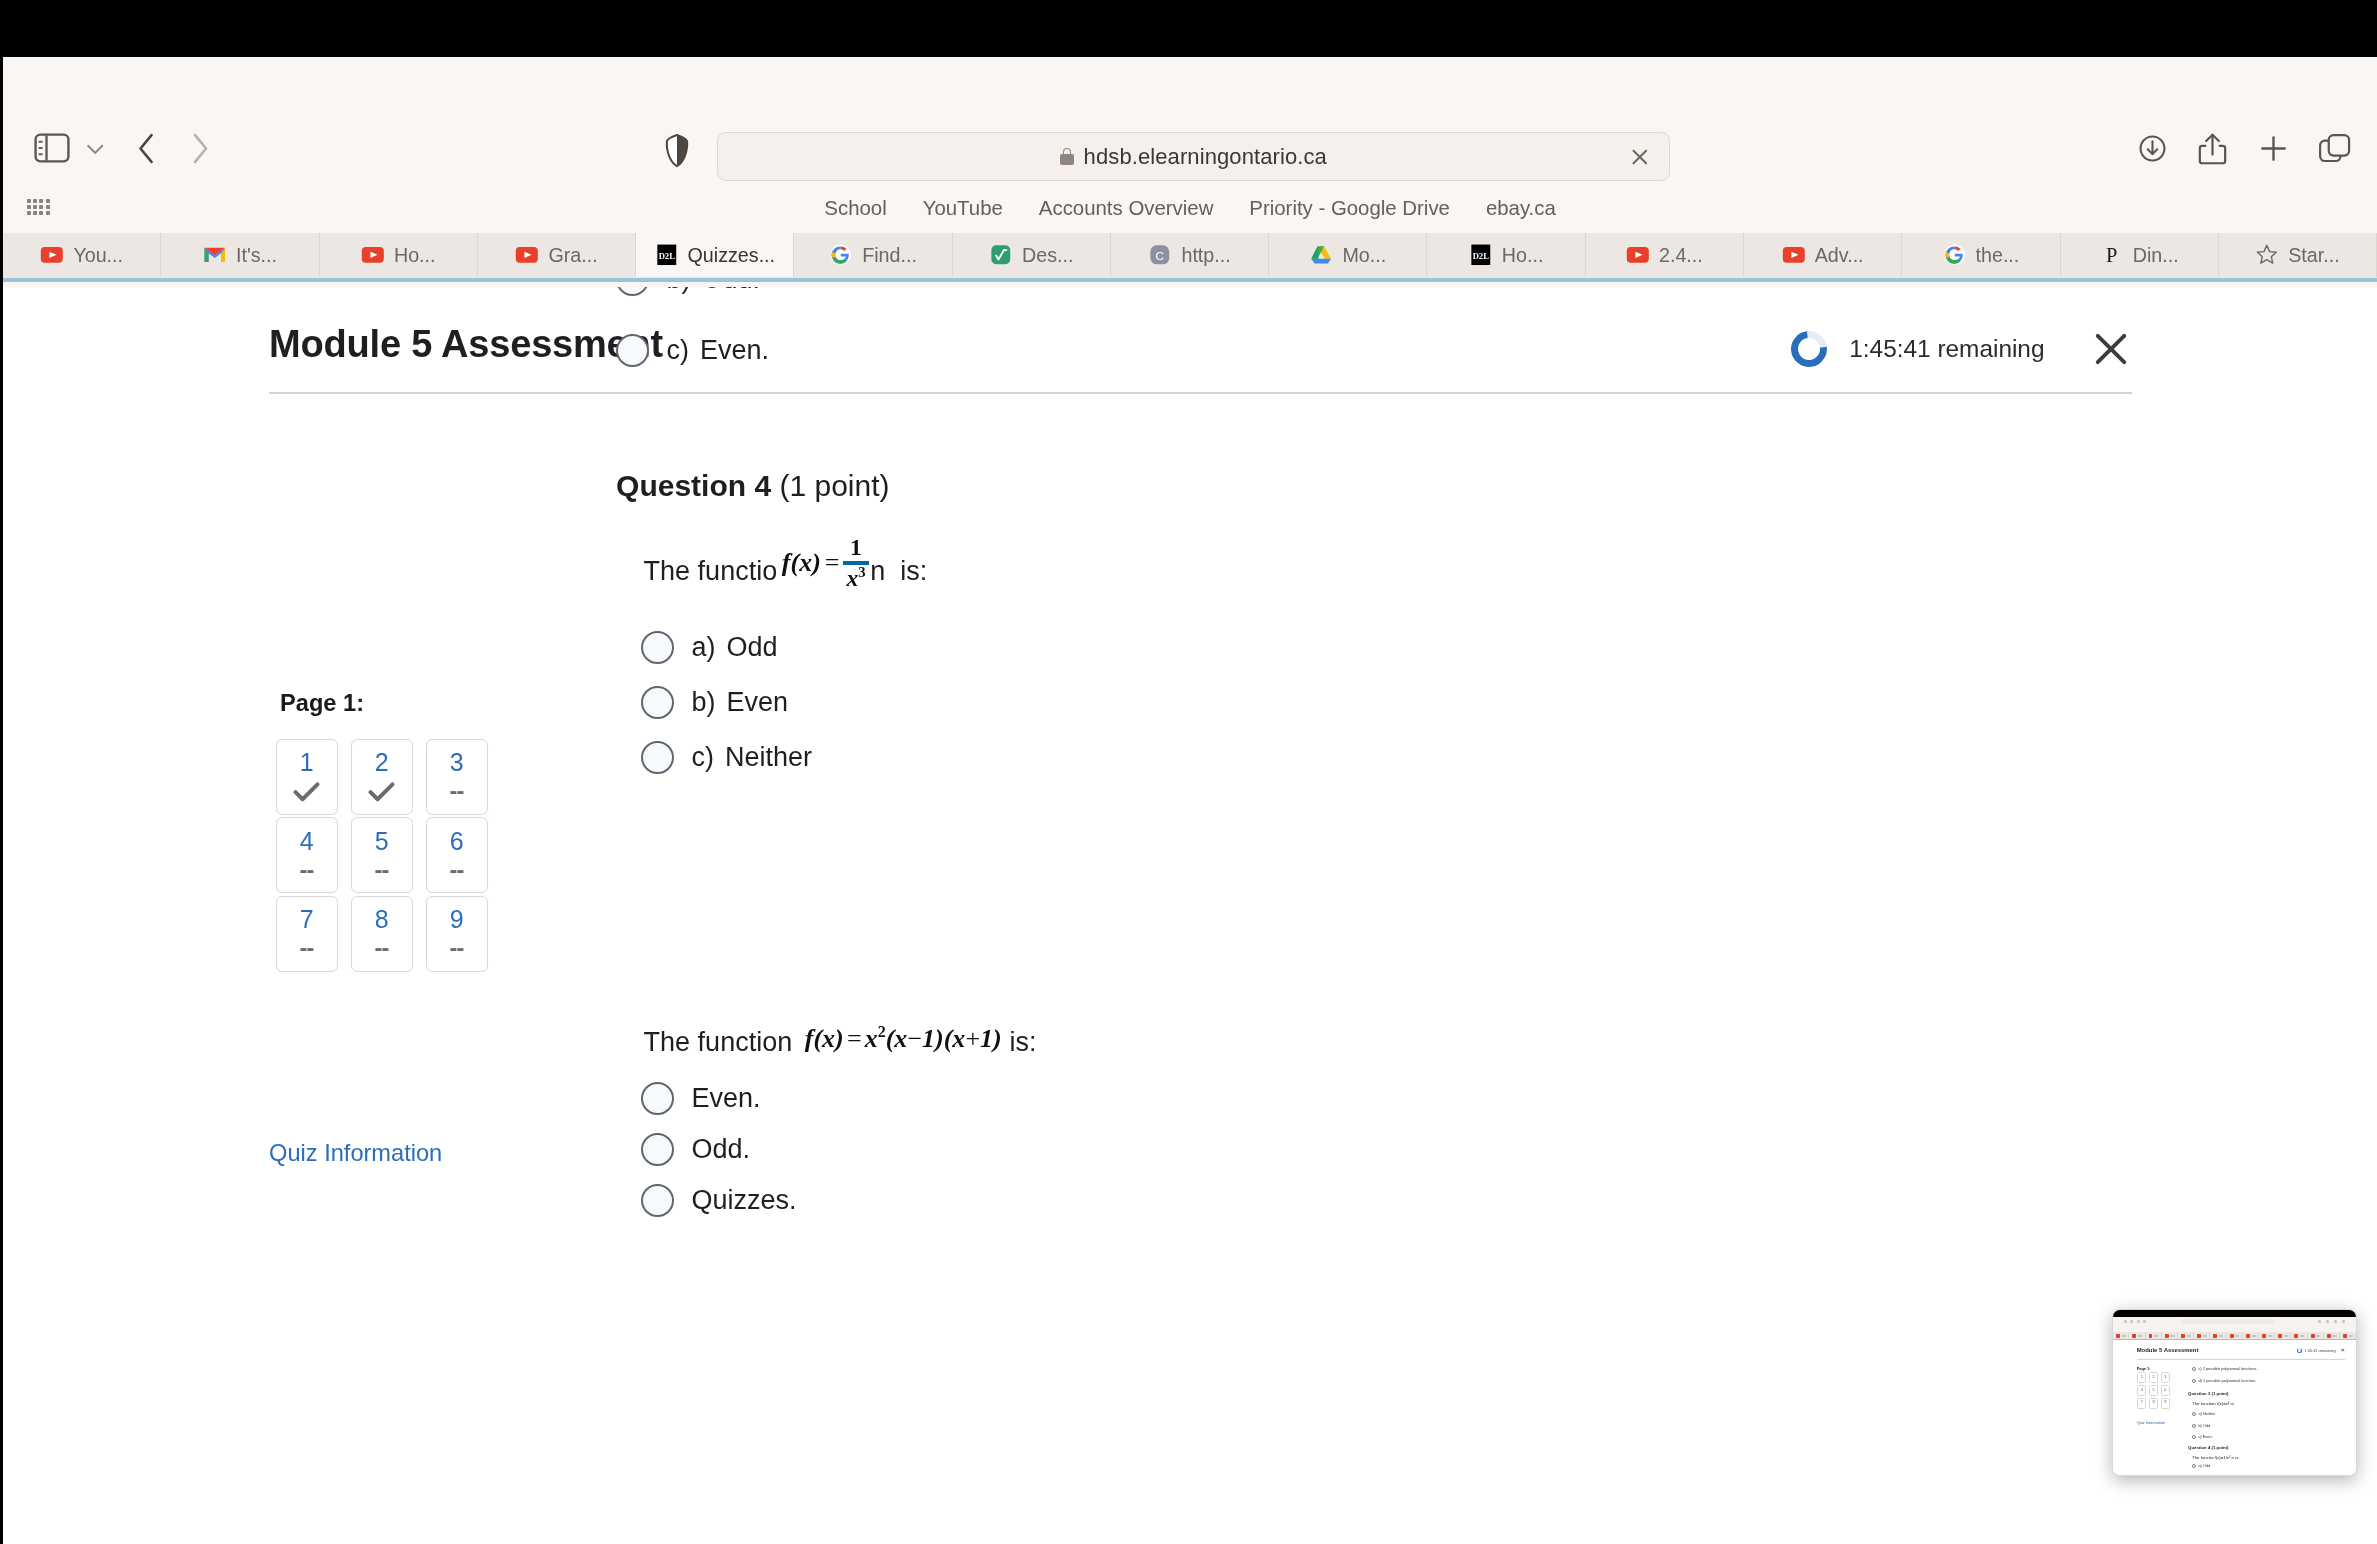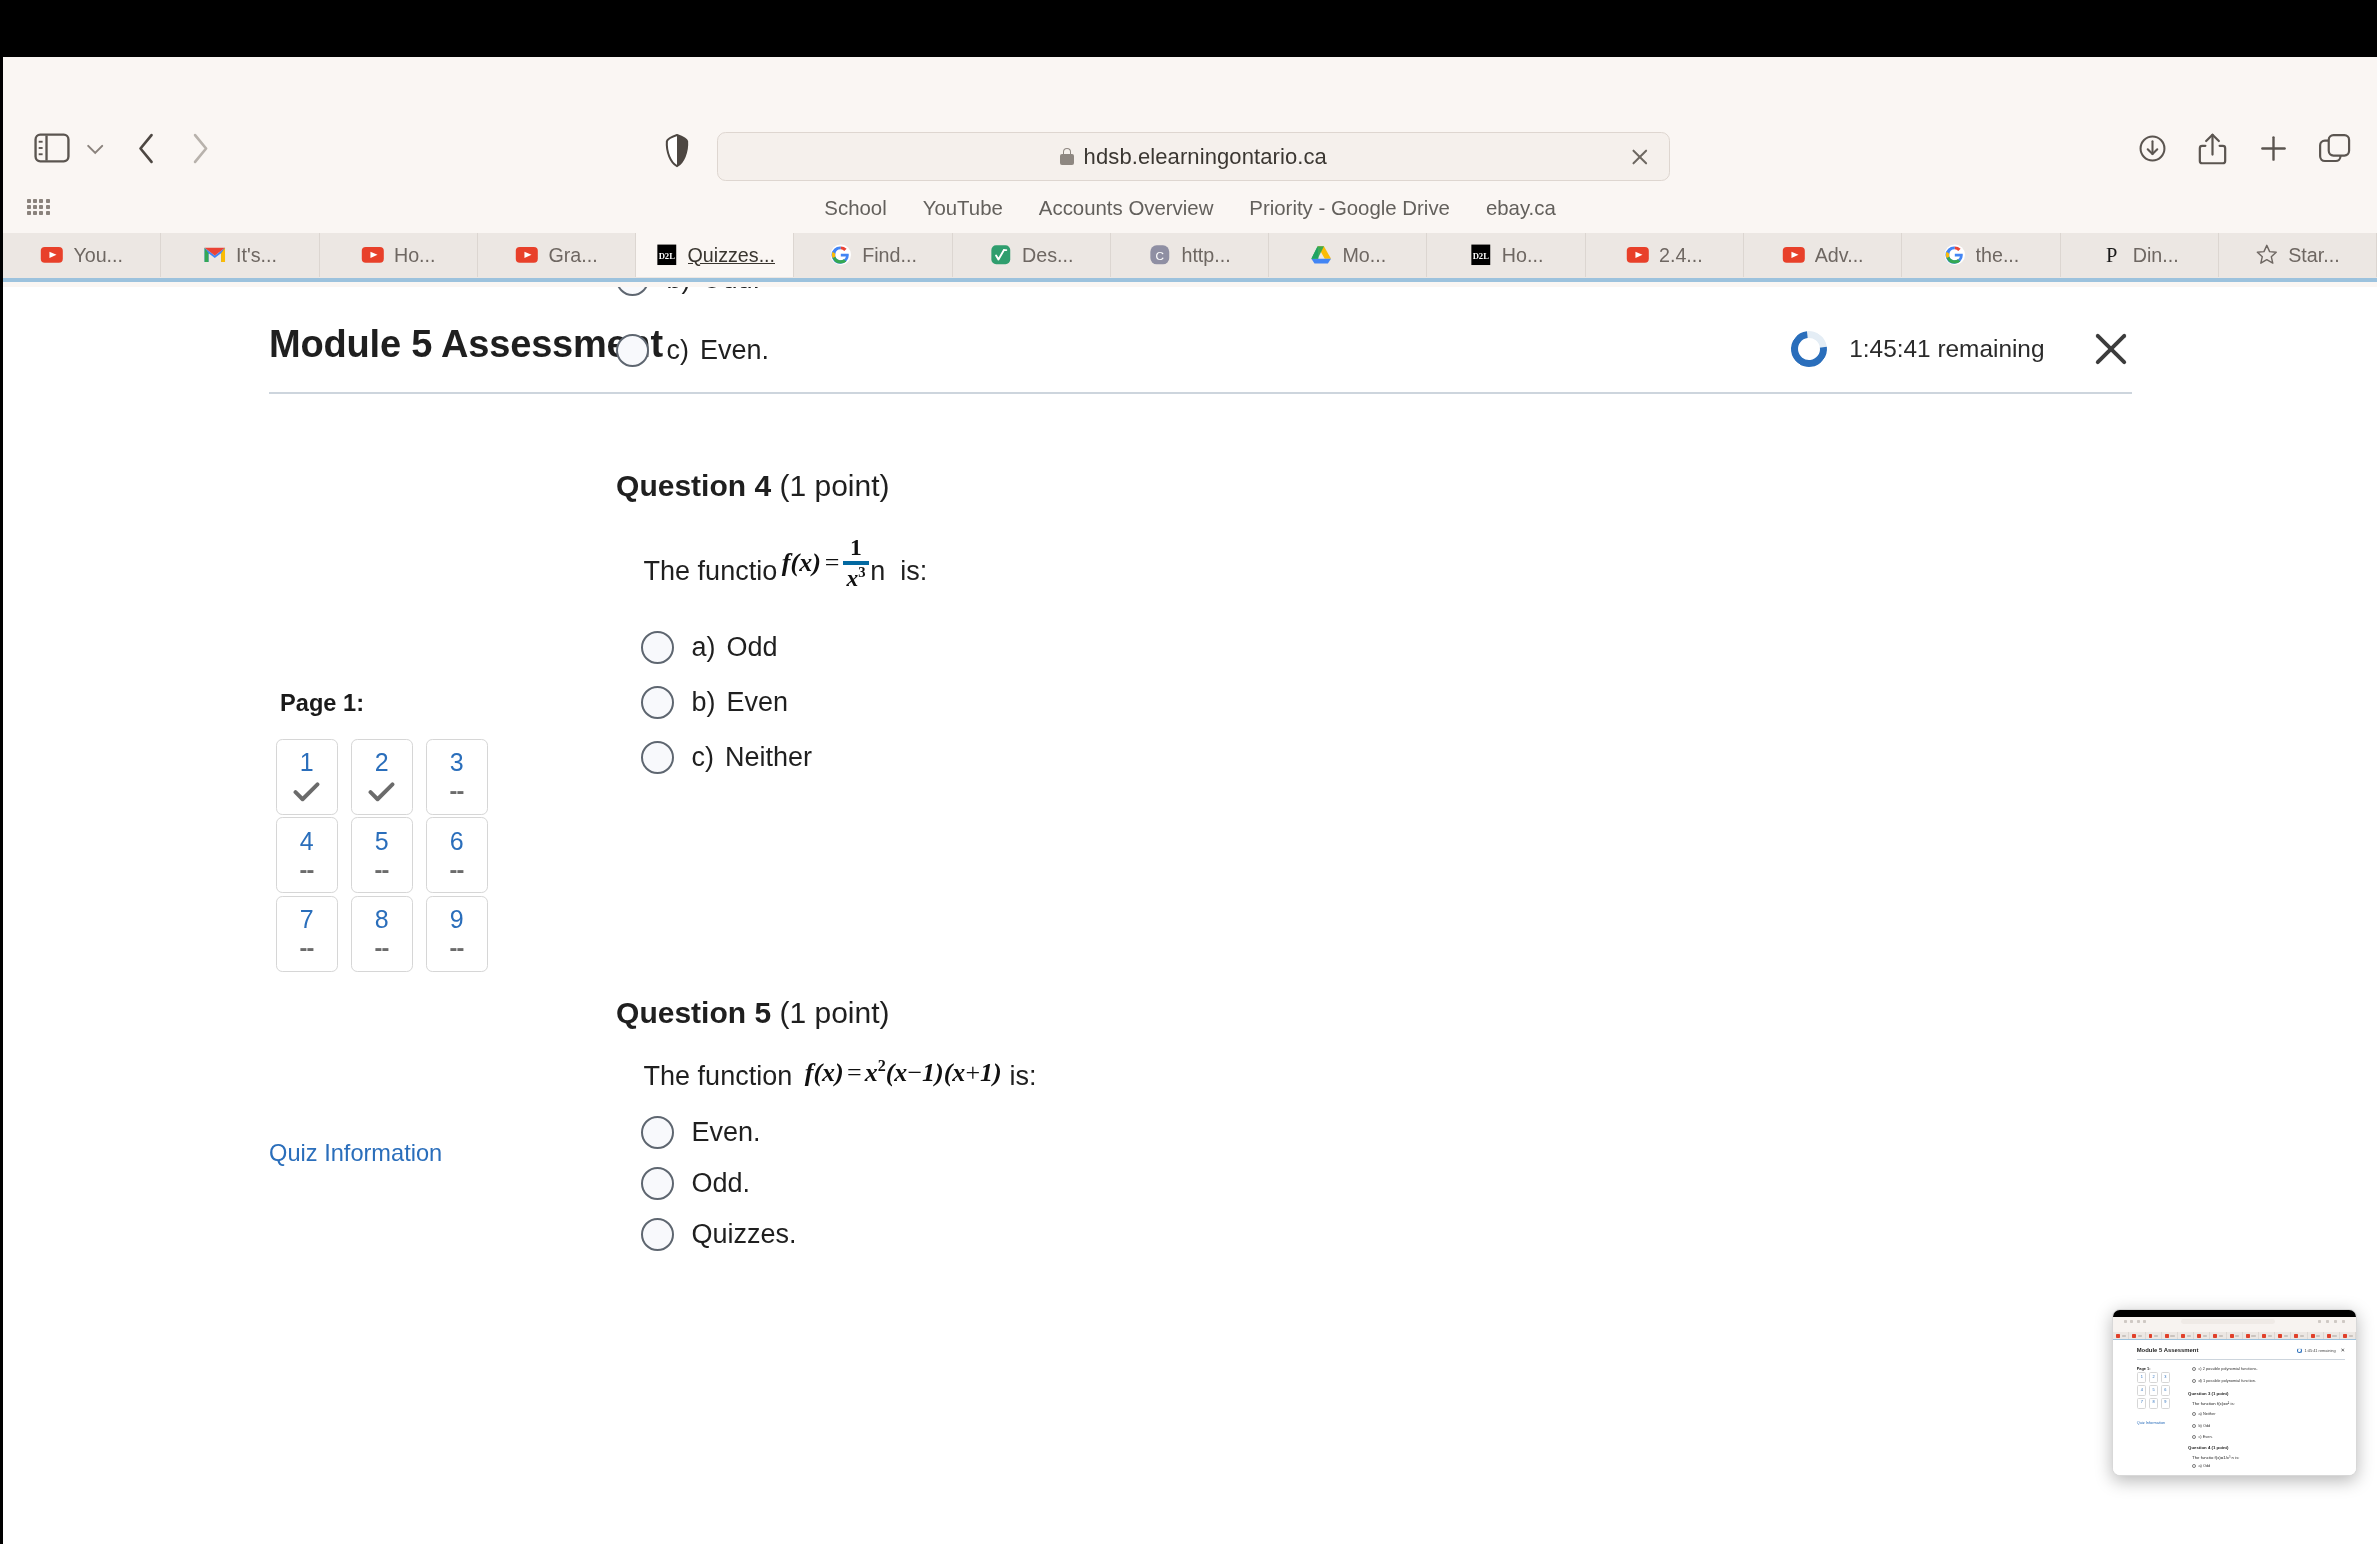--- a/index.html
+++ b/index.html
@@ -89,21 +89,21 @@
     display: flex; align-items: center; justify-content: center; gap: 9.4px;
     border-right: 1.2px solid #dcd6d1;
     background: #ece7e3;
     padding: 0 7.9px;
   }
   .tab.active { background: #faf6f3; }
   .tab-label {
     font-size: 19.7px; color: #6e6762; white-space: nowrap;
     overflow: hidden; text-overflow: ellipsis;
   }
-  .tab.active .tab-label { color: #39352f; text-decoration: underline; }
+  .tab.active .tab-label { color: #39352f; }
   .favicon { width: 23.6px; height: 23.6px; flex: 0 0 auto; display: block; }
 
   
   .page {
     position: absolute; left: 0; top: 230px;
     width: 2131px; height: 1315px; background: #fff;
     overflow: hidden;
   }
   .page-right-gap {
     position: absolute; left: 2131px; top: 230px; width: 244px; height: 1315px; background: #fff;
@@ -577,24 +577,20 @@
             <div class="opt-row" style="margin:22px 0 0 25px;">
               <span class="radio"></span>
               <span class="opt-text">
                 <span class="ltr">c)</span><span>Neither</span>
               </span>
             </div>
           </div>
         </div>
 
         <div style="position:absolute; left:0; top:709px; width:1337px;">
-          <div class="q-head">
-            <b>Question 5</b>
-            <span class="pts">(1 point)</span>
-          </div>
           <div class="q-body" style="margin-top:28px; margin-left:27.5px;">
             <span>The function</span>
             <span class="mth" style="display:inline-flex;align-items:center;gap:3.1px;margin:0 7.9px 7.9px 12.6px;font-size:26px;">
               <span>f(<span class="up" style="font-style:italic">x</span>)</span>
               <span class="up" style="font-weight:normal">=</span>
               <span>x<sup class="ex up">2</sup>(x<span class="up" style="font-weight:normal">−</span>1)(x<span class="up" style="font-weight:normal">+</span>1)</span>
             </span>
             <span>is:</span>
           </div>
           <div style="margin-top:20.4px;">

